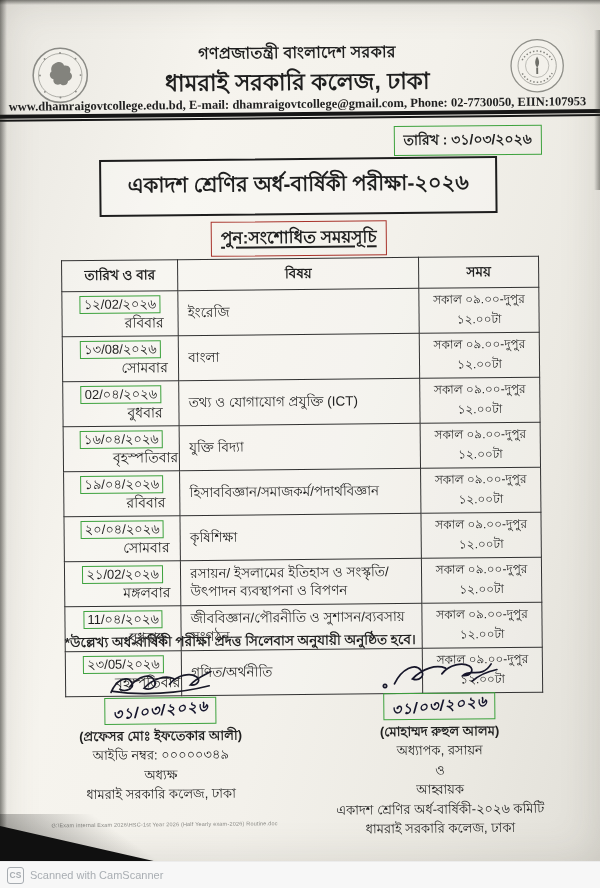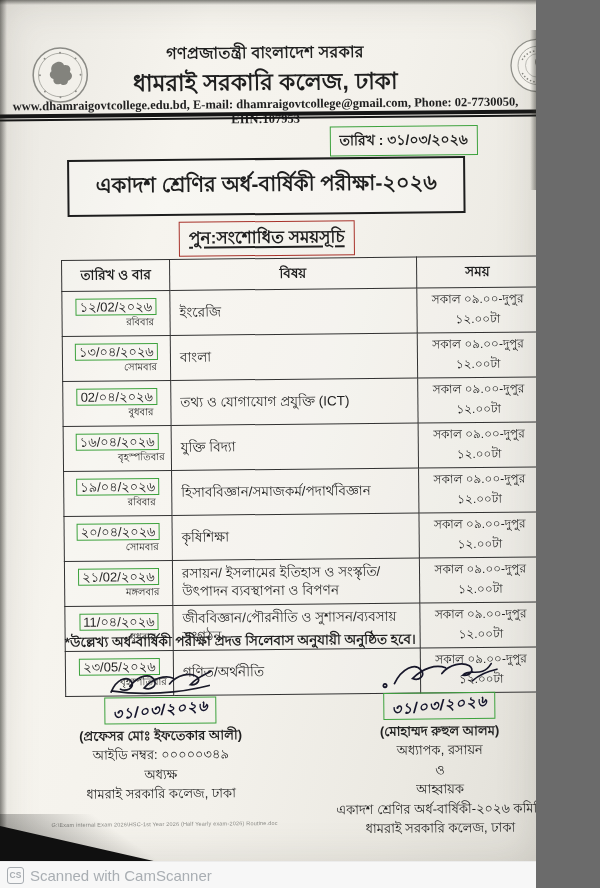--- a/index.html
+++ b/index.html
@@ -1,16 +1,16 @@
 <!DOCTYPE html>
 <html style="--date-highlight: #3da23d; --subtitle-highlight: #a8322a; --title-border: #1d1d1d;"><head>
 <meta charset="utf-8">
 <style>
   html,body{margin:0;padding:0;background:#6b6b6b;}
-  .shot{position:relative;width:536px;height:888px;overflow:hidden;
+  .shot{position:relative;width:600px;height:888px;overflow:hidden;
         font-family:"Liberation Sans","DejaVu Sans",sans-serif;color:#1f1f1f;
         background:#f4f2ec;}
   
   .scan{position:absolute;left:0;top:0;right:0;bottom:26px;
         background:linear-gradient(105deg,#e9e7e1 0%,#f6f4ee 28%,#f3f1eb 55%,#ebe9e2 80%,#e1dfd8 100%);
         box-shadow:inset 0 0 40px rgba(90,85,70,.18);overflow:hidden;}
   .edge-top{position:absolute;top:0;left:0;right:0;height:5px;
         background:linear-gradient(rgba(40,40,36,.55),rgba(40,40,36,0));}
   .edge-left{position:absolute;top:0;left:0;bottom:0;width:7px;
         background:linear-gradient(to right,rgba(30,30,26,.5),rgba(30,30,26,0));}
@@ -46,42 +46,42 @@
              padding:2px 9px 3px;font-size:17px;font-weight:bold;
              text-decoration:underline;text-underline-offset:3px;text-decoration-thickness:1.5px;}
   
   table.sched{position:absolute;top:258px;left:62px;width:478px;border-collapse:collapse;
              background:rgba(255,255,255,.2);}
   .sched th,.sched td{border:1.5px solid #323232;vertical-align:middle;}
   .sched th{height:28px;font-size:13.5px;font-weight:bold;}
   .c-date{width:106px;text-align:center;font-size:13px;line-height:1.2;padding:2px 1px;}
   .c-date .date-box{display:inline-block;border:1.5px solid var(--date-highlight,#3da23d);
              padding:0 3px;margin-bottom:1px;}
-  .c-date .day{display:block;font-size:10px;padding-left:48px;}
+  .c-date .day{display:block;font-size:14px;padding-left:48px;}
   .c-subj{width:247px;font-size:13.5px;padding:2px 6px 2px 9px;line-height:1.3;}
   .c-time{width:125px;text-align:center;font-size:12px;padding:2px 2px;}
   
   .note{top:630px;left:62px;font-size:13.5px;font-weight:600;}
   
   .sig{text-align:center;font-size:13px;line-height:1.5;}
   .sig-left{top:666px;left:52px;width:210px;}
   .sig-right{top:660px;left:316px;width:240px;}
   .sig .name{font-weight:600;}
   .scribble{display:block;margin:0 auto -4px;}
   .hand-box{display:inline-block;border:1.5px solid var(--date-highlight,#3da23d);padding:1px 7px;margin:0 0 2px;}
   .hand-date{display:inline-block;transform:rotate(-5deg);font-size:15px;font-weight:bold;
              font-style:italic;letter-spacing:1px;color:#15152c;}
   
   .fineprint{top:820px;left:47px;font-size:5.5px;color:#8a8a86;letter-spacing:.2px;}
   
   .footer-bar{position:absolute;left:0;right:0;bottom:0;height:26px;background:#f7f7f7;
              display:flex;align-items:center;gap:6px;padding-left:7px;border-top:1px solid #ececec;}
   .cs-badge{width:15px;height:15px;border:1.5px solid #a7acb1;border-radius:3px;color:#a7acb1;
              font-size:8.5px;font-weight:bold;display:flex;align-items:center;justify-content:center;}
-  .cs-text{color:#a9aeb3;font-size:15px;}
+  .cs-text{color:#a9aeb3;font-size:11px;}
 </style>
 </head>
 <body>
 
 <div class="shot">
   <div class="scan">
     <div class="page">
 
       <div class="abs center gov-line">গণপ্রজাতন্ত্রী বাংলাদেশ সরকার</div>
       <div class="abs center college-name">ধামরাই সরকারি কলেজ, ঢাকা</div>
@@ -139,21 +139,21 @@
           <th>তারিখ ও বার</th>
           <th>বিষয়</th>
           <th>সময়</th>
         </tr>
         <tr style="height:33px">
           <td class="c-date"><span class="date-box"><span>১২/02/২০২৬</span></span><span class="day">রবিবার</span></td>
           <td class="c-subj">ইংরেজি</td>
           <td class="c-time">সকাল ০৯.০০-দুপুর ১২.০০টা</td>
         </tr>
         <tr style="height:33px">
-          <td class="c-date"><span class="date-box"><span>১৩/০৪/২০২৬</span></span><span class="day">সোমবার</span></td>
+          <td class="c-date"><span class="date-box"><span>১৩/08/২০২৬</span></span><span class="day">সোমবার</span></td>
           <td class="c-subj">বাংলা</td>
           <td class="c-time">সকাল ০৯.০০-দুপুর ১২.০০টা</td>
         </tr>
         <tr style="height:35px">
           <td class="c-date"><span class="date-box"><span>02/০৪/২০২৬</span></span><span class="day">বুধবার</span></td>
           <td class="c-subj">তথ্য ও যোগাযোগ প্রযুক্তি (ICT)</td>
           <td class="c-time">সকাল ০৯.০০-দুপুর ১২.০০টা</td>
         </tr>
         <tr style="height:35px">
           <td class="c-date"><span class="date-box"><span>১৬/০৪/২০২৬</span></span><span class="day">বৃহস্পতিবার</span></td>

